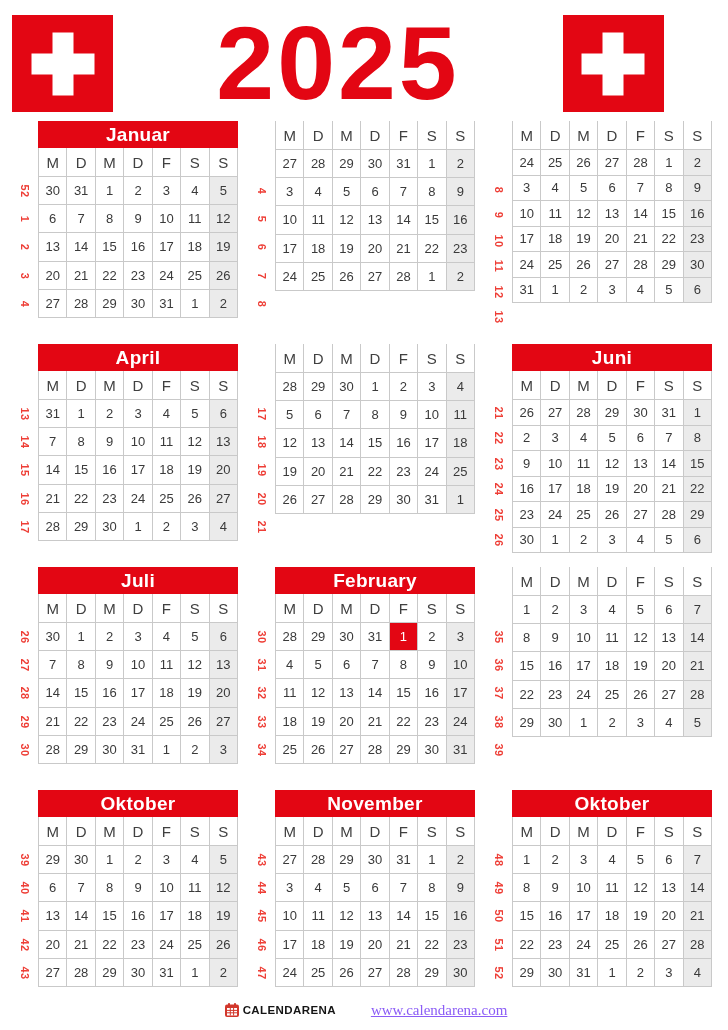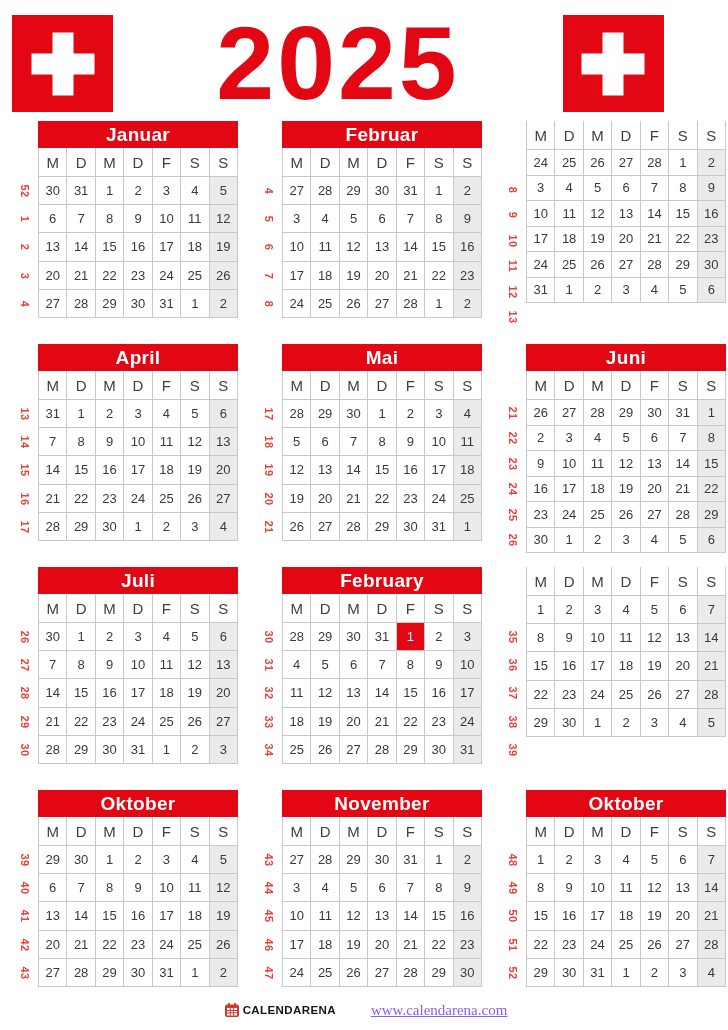--- a/index.html
+++ b/index.html
@@ -12,21 +12,21 @@
   .header { display:flex; justify-content:space-between; align-items:center; padding:15px 64px 0 12px; }
   .flag { position:relative; width:101px; height:97px; background:#e30613; flex:0 0 auto; }
   .flag::before { content:""; position:absolute; left:50%; top:50%; transform:translate(-50%,-50%);
     width:63px; height:21px; background:#fff; }
   .flag::after { content:""; position:absolute; left:50%; top:50%; transform:translate(-50%,-50%);
     width:21px; height:63px; background:#fff; }
   .year { color:#e30613; font-size:104px; font-weight:700; line-height:.9; letter-spacing:3px; }
   
   .months-grid {
     display:grid; grid-template-columns:repeat(3,226px); grid-auto-rows:223px;
-    align-items:start; margin:9px 0 0 12px; column-gap:18px;
+    align-items:start; margin:9px 0 0 12px; column-gap:11px;
   }
   .month { display:flex; --rh:28.2px; }
   .month.six { --rh:25.5px; }
   .weeknums { width:26px; display:flex; flex-direction:column; align-items:center; }
   .wk-spacer { height:56px; }
   .weeknum { height:var(--rh); display:flex; align-items:center; justify-content:center; }
   .weeknum span {
     display:block; transform:rotate(90deg); color:#ee3e36; font-size:11px; font-weight:700;
     letter-spacing:.5px; white-space:nowrap;
   }
@@ -160,21 +160,20 @@
             <span>6</span>
           </div>
           <div class="weeknum">
             <span>7</span>
           </div>
           <div class="weeknum">
             <span>8</span>
           </div>
         </div>
         <div class="cal">
-          <div class="mtitle">Februar</div>
           <div class="row dow-row">
             <div class="cell dow">M</div>
             <div class="cell dow">D</div>
             <div class="cell dow">M</div>
             <div class="cell dow">D</div>
             <div class="cell dow">F</div>
             <div class="cell dow">S</div>
             <div class="cell dow">S</div>
           </div>
           <div class="row week-row">
@@ -402,21 +401,20 @@
             <span>19</span>
           </div>
           <div class="weeknum">
             <span>20</span>
           </div>
           <div class="weeknum">
             <span>21</span>
           </div>
         </div>
         <div class="cal">
-          <div class="mtitle">Mai</div>
           <div class="row dow-row">
             <div class="cell dow">M</div>
             <div class="cell dow">D</div>
             <div class="cell dow">M</div>
             <div class="cell dow">D</div>
             <div class="cell dow">F</div>
             <div class="cell dow">S</div>
             <div class="cell dow">S</div>
           </div>
           <div class="row week-row">

